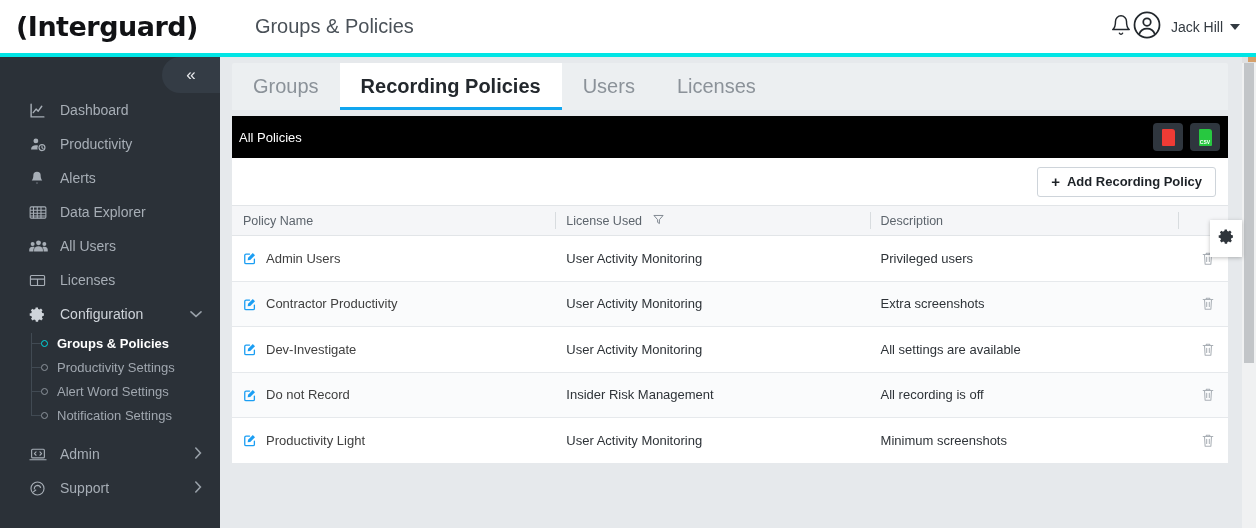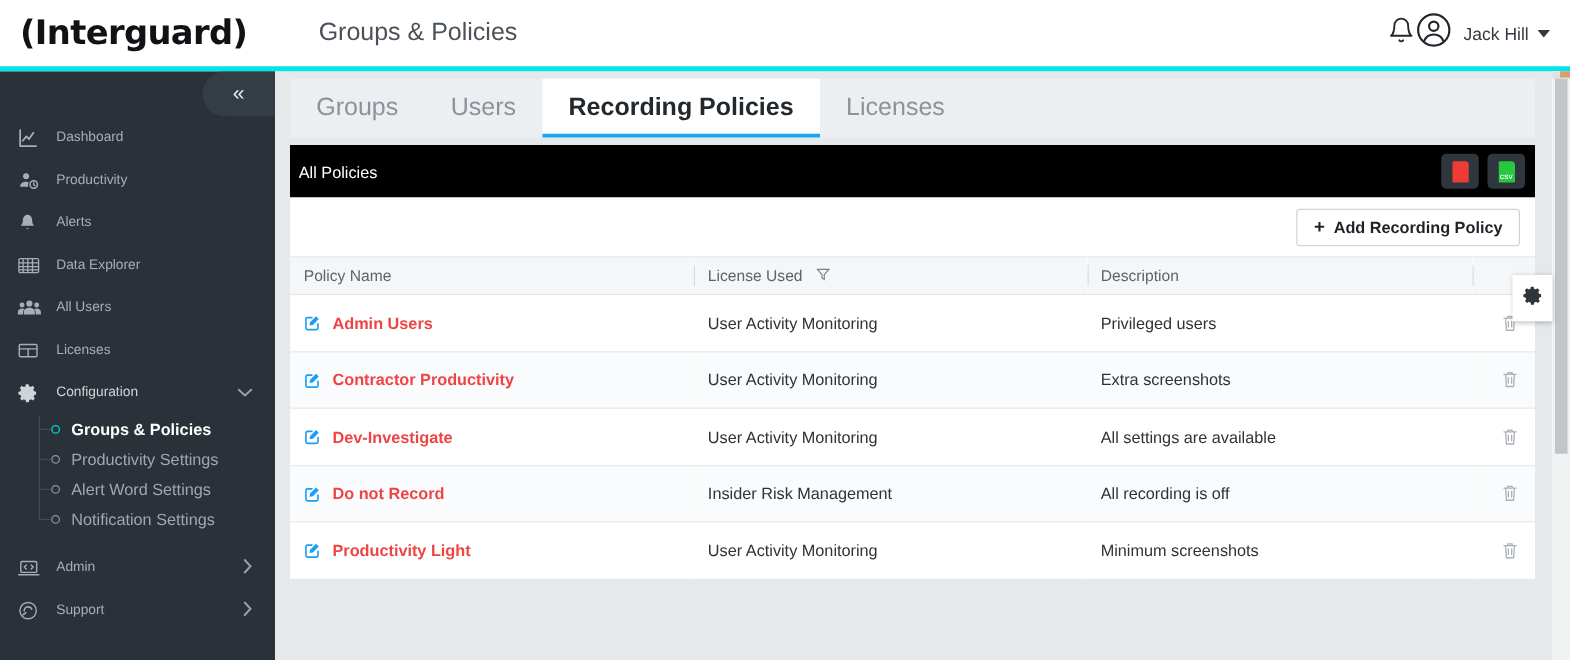--- a/index.html
+++ b/index.html
@@ -42,22 +42,22 @@
     background: #2b3138; overflow: hidden;
   }
   .collapse-wrap { height: 36px; position: relative; }
   .collapse-btn {
     position: absolute; right: 0; top: 0; width: 58px; height: 36px;
     background: #343c45; border-radius: 20px 0 0 20px;
     display: flex; align-items: center; justify-content: center;
     color: #e8eaed; font-size: 17px; cursor: pointer;
   }
   .nav-item {
-    display: flex; align-items: center; height: 34px; padding-left: 14px;
-    color: #a7aeb6; font-size: 11px; cursor: pointer; position: relative;
+    display: flex; align-items: center; height: 34px; padding-left: 29px;
+    color: #a7aeb6; font-size: 14px; cursor: pointer; position: relative;
   }
   .nav-item .nav-ico {
     width: 22px; display: flex; align-items: center; justify-content: flex-start;
     margin-right: 9px; color: #a7aeb6;
   }
   .nav-item.active-parent { color: #cfd4da; justify-content: center; }
   .nav-chev { margin-left: auto; margin-right: 18px; color: #98a0a8; font-size: 12px; }
 
   .subnav { position: relative; padding-left: 0; }
   .subnav::before {
@@ -138,22 +138,22 @@
   .tbl thead th + th::before {
     content: ""; position: absolute; left: 0; top: 6px; bottom: 6px;
     width: 1px; background: #d8dcdf;
   }
   .filter-ico { display: inline-block; margin-left: 7px; color: #77808a; font-size: 11px; }
   .tbl tbody td {
     height: 45.5px; font-size: 13px; color: #2e3338; padding: 0 0 0 11px;
     border-bottom: 1px solid #e6e9ec; vertical-align: middle;
   }
   .tbl tbody tr:nth-child(even) { background: #fafbfc; }
-  .cell-link { display: flex; align-items: center; color: #ef4444;
-               font-weight: bold; font-size: 13px; cursor: pointer; }
+  .cell-link { display: flex; align-items: center; color: #404040;
+               font-weight: normal; font-size: 13px; cursor: pointer; }
   .edit-ico { margin-right: 9px; display: flex; align-items: center; flex: none; }
   .trash-btn { display: flex; align-items: center; justify-content: center;
                color: #aab0b6; cursor: pointer; }
   .col-a { width: 322px; } .col-b { width: 313px; }
   .col-c { width: 307px; } .col-d { width: 50px; }
 
   
   .gear-fab {
     position: absolute; top: 220px; right: 14px; width: 32px; height: 37px;
     background: #ffffff; box-shadow: 0 1px 4px rgba(0,0,0,.25);
@@ -350,25 +350,25 @@
       </span>
     </div>
   </div>
 
   <div class="content">
 
     <div class="tabs-card">
       <div class="tab">
         <span>Groups</span>
       </div>
+      <div class="tab active">
+        <span>Recording Policies</span>
+      </div>
       <div class="tab">
         <span>Users</span>
-      </div>
-      <div class="tab active">
-        <span>Recording Policies</span>
       </div>
       <div class="tab">
         <span>Licenses</span>
       </div>
     </div>
 
     <div class="panel">
       <div class="panel-header">
         <span class="panel-title">All Policies</span>
         <div class="export-group">

